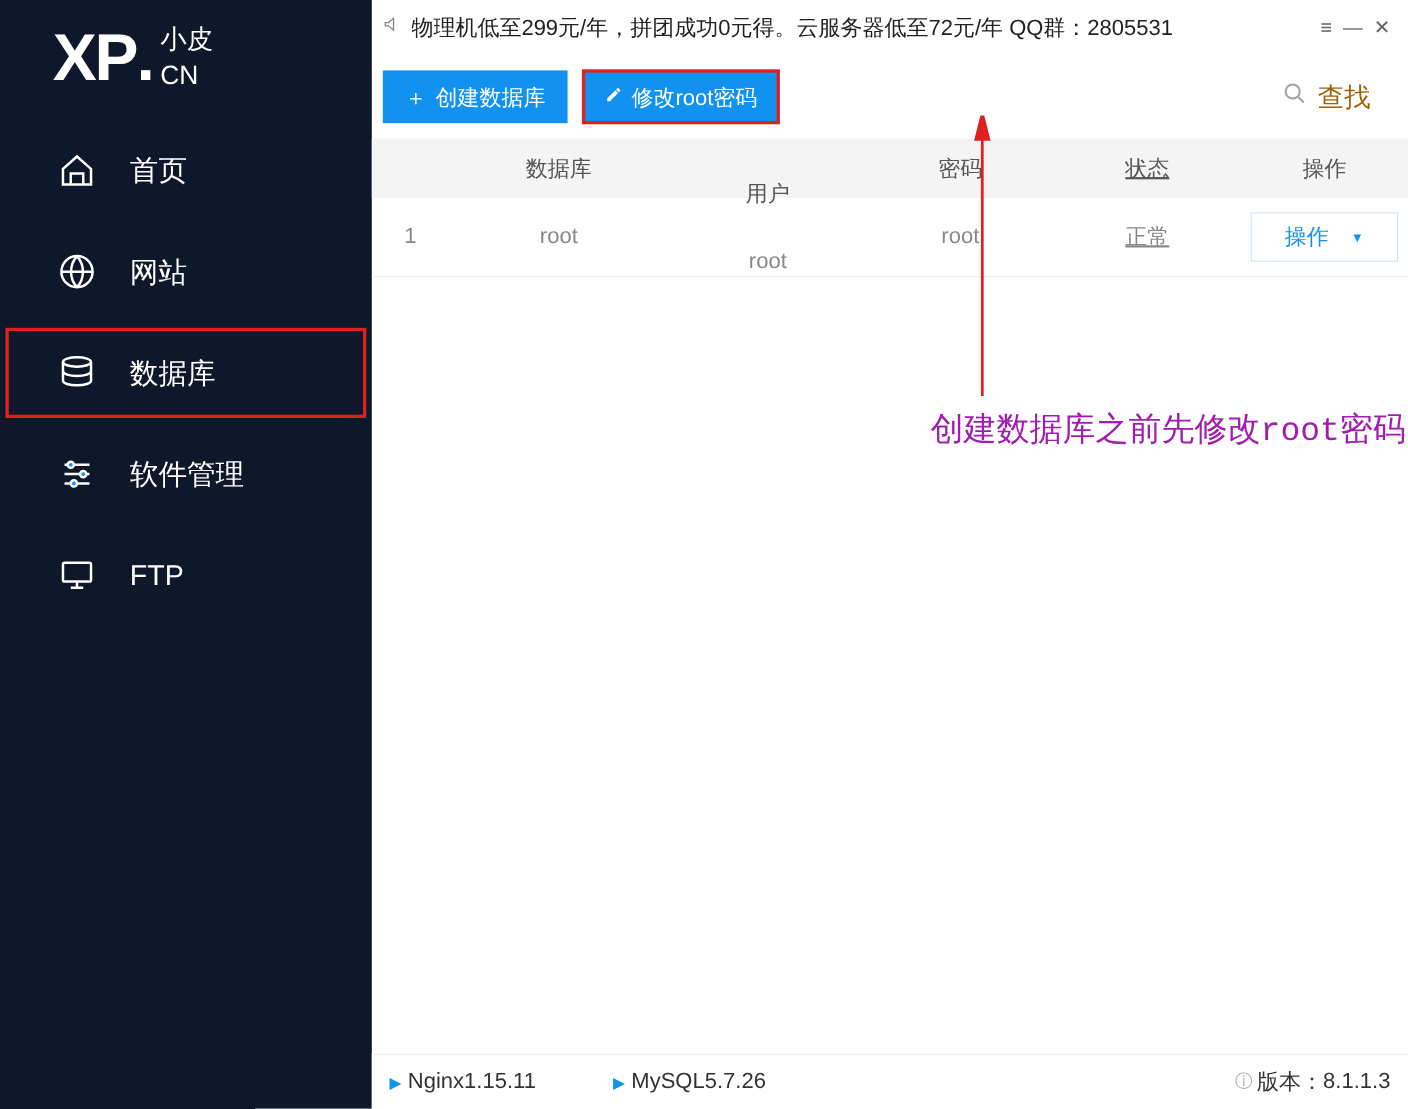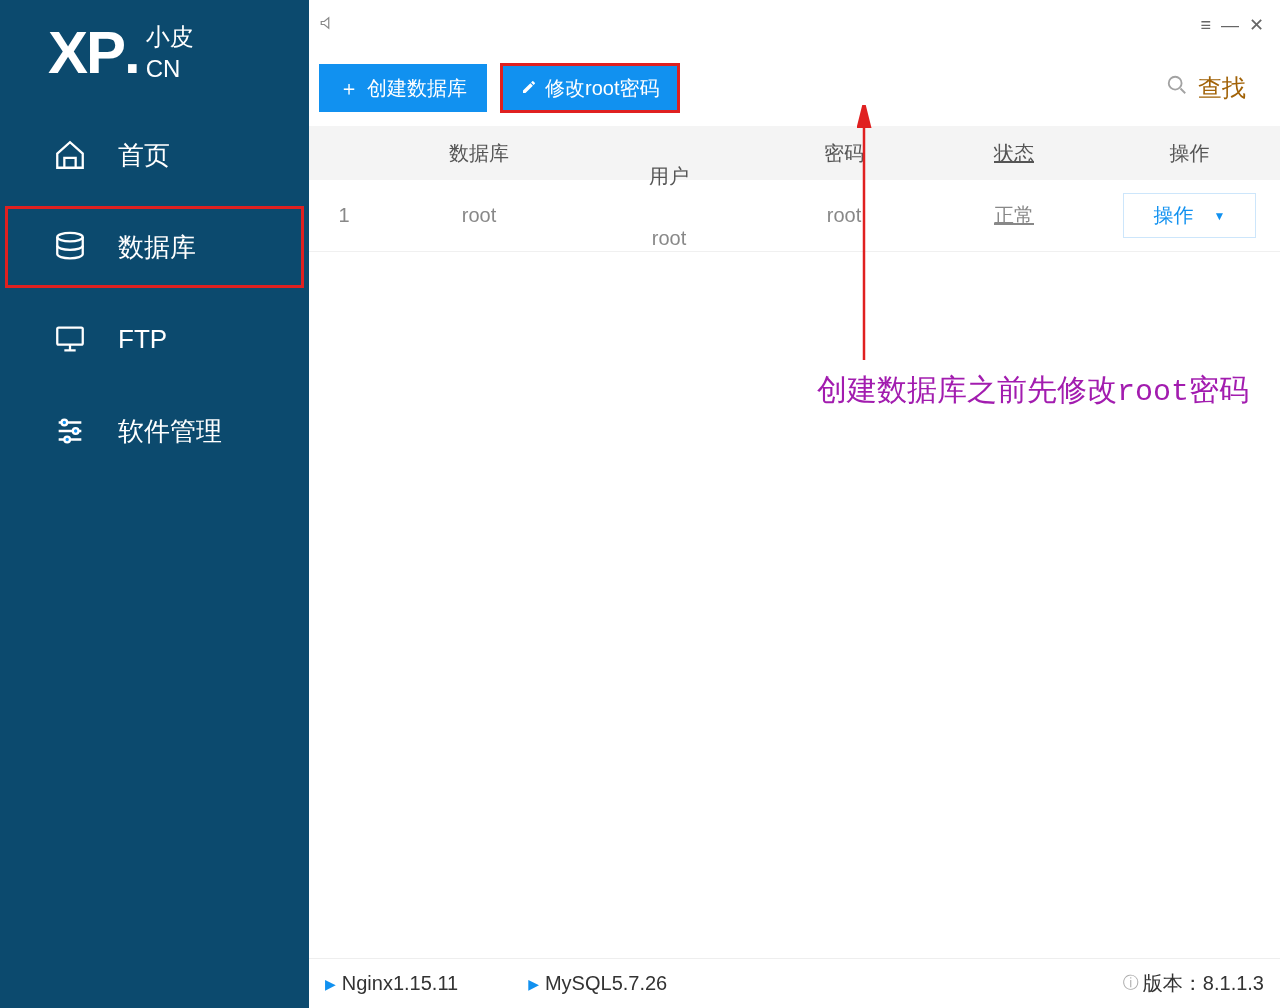--- a/index.html
+++ b/index.html
@@ -1,19 +1,19 @@
 <!DOCTYPE html>
 <html><head>
 <meta charset="utf-8">
 <style>
 * { margin: 0; padding: 0; box-sizing: border-box; font-family: "Microsoft YaHei", Arial, sans-serif; }
 body { width: 1280px; height: 1008px; display: flex; background: #fff; overflow: hidden; }
 
 
-.sidebar { width: 309px; height: 100%; background: #0c4a6e; color: #fff; display: flex; flex-direction: column; }
+.sidebar { width: 338px; height: 100%; background: #0f172a; color: #fff; display: flex; flex-direction: column; }
 .logo { display: flex; align-items: center; padding: 18px 0 22px 48px; }
 .logo-xp { font-size: 60px; font-weight: 600; letter-spacing: -2px; }
 .logo-dot { font-size: 60px; font-weight: 600; }
 .logo-suffix { display: flex; flex-direction: column; margin-left: 5px; font-size: 24px; line-height: 1.3; }
 .nav { display: flex; flex-direction: column; }
 .nav-item { display: flex; align-items: center; height: 92px; padding-left: 52px; cursor: pointer; position: relative; }
 .nav-item.active { outline: 3px solid #e02020; outline-offset: -8px; }
 .nav-icon { width: 36px; height: 36px; display: inline-flex; align-items: center; justify-content: center; margin-right: 30px; }
 .nav-label { font-size: 26px; }
 
@@ -68,66 +68,76 @@
     <div class="nav-item">
       <span class="nav-icon">
         <svg width="34" height="34" viewBox="0 0 24 24" fill="none" stroke="#fff" stroke-width="1.6">
             <path d="M3 11 L12 3 L21 11 V21 H3 Z"></path>
             <path d="M8 21 V14 H16 V21"></path>
           </svg>
       </span>
       <span class="nav-label">首页</span>
     </div>
 
+    <div class="nav-item">
+      <span class="nav-icon">
+        <svg width="34" height="34" viewBox="0 0 24 24" fill="none" stroke="#fff" stroke-width="1.6">
+            <circle cx="12" cy="12" r="10"></circle>
+            <path d="M2 12h20M12 2a15 15 0 010 20M12 2a15 15 0 000 20"></path>
+          </svg>
+      </span>
+      <span class="nav-label">网站</span>
+    </div>
 
     <div class="nav-item active">
       <span class="nav-icon">
         <svg width="34" height="34" viewBox="0 0 24 24" fill="none" stroke="#fff" stroke-width="1.6">
             <ellipse cx="12" cy="5" rx="9" ry="3"></ellipse>
             <path d="M3 5v6c0 1.7 4 3 9 3s9-1.3 9-3V5"></path>
             <path d="M3 11v6c0 1.7 4 3 9 3s9-1.3 9-3v-6"></path>
           </svg>
       </span>
       <span class="nav-label">数据库</span>
-    </div>
-
-    <div class="nav-item">
-      <span class="nav-icon">
-        <svg width="34" height="34" viewBox="0 0 24 24" fill="none" stroke="#fff" stroke-width="1.6">
-            <rect x="3" y="4" width="18" height="12" rx="1"></rect>
-            <path d="M8 20h8M12 16v4"></path>
-          </svg>
-      </span>
-      <span class="nav-label">FTP</span>
     </div>
 
     <div class="nav-item">
       <span class="nav-icon">
         <svg width="34" height="34" viewBox="0 0 24 24" fill="none" stroke="#fff" stroke-width="1.6">
             <path d="M4 6h16M4 12h16M4 18h16"></path>
             <circle cx="8" cy="6" r="2" fill="#1191f0"></circle>
             <circle cx="16" cy="12" r="2" fill="#1191f0"></circle>
             <circle cx="10" cy="18" r="2" fill="#1191f0"></circle>
           </svg>
       </span>
       <span class="nav-label">软件管理</span>
+    </div>
+
+    <div class="nav-item">
+      <span class="nav-icon">
+        <svg width="34" height="34" viewBox="0 0 24 24" fill="none" stroke="#fff" stroke-width="1.6">
+            <rect x="3" y="4" width="18" height="12" rx="1"></rect>
+            <path d="M8 20h8M12 16v4"></path>
+          </svg>
+      </span>
+      <span class="nav-label">FTP</span>
     </div>
 
 
   </div>
 </div>
 
 <div class="main">
 
   <div class="titlebar">
     <span class="ann-icon">
       <svg width="18" height="18" viewBox="0 0 24 24" fill="none" stroke="#888" stroke-width="1.6">
           <path d="M3 10v4h4l6 5V5L7 10H3z"></path>
         </svg>
     </span>
+    <span>物理机低至299元/年，拼团成功0元得。云服务器低至72元/年  QQ群：2805531</span>
     <span class="titlebar-spacer"></span>
     <span class="winctrl">≡</span>
     <span class="winctrl">—</span>
     <span class="winctrl">✕</span>
   </div>
 
   <div class="toolbar">
     <button class="btn">
       <span>＋</span>
       <span>创建数据库</span>

